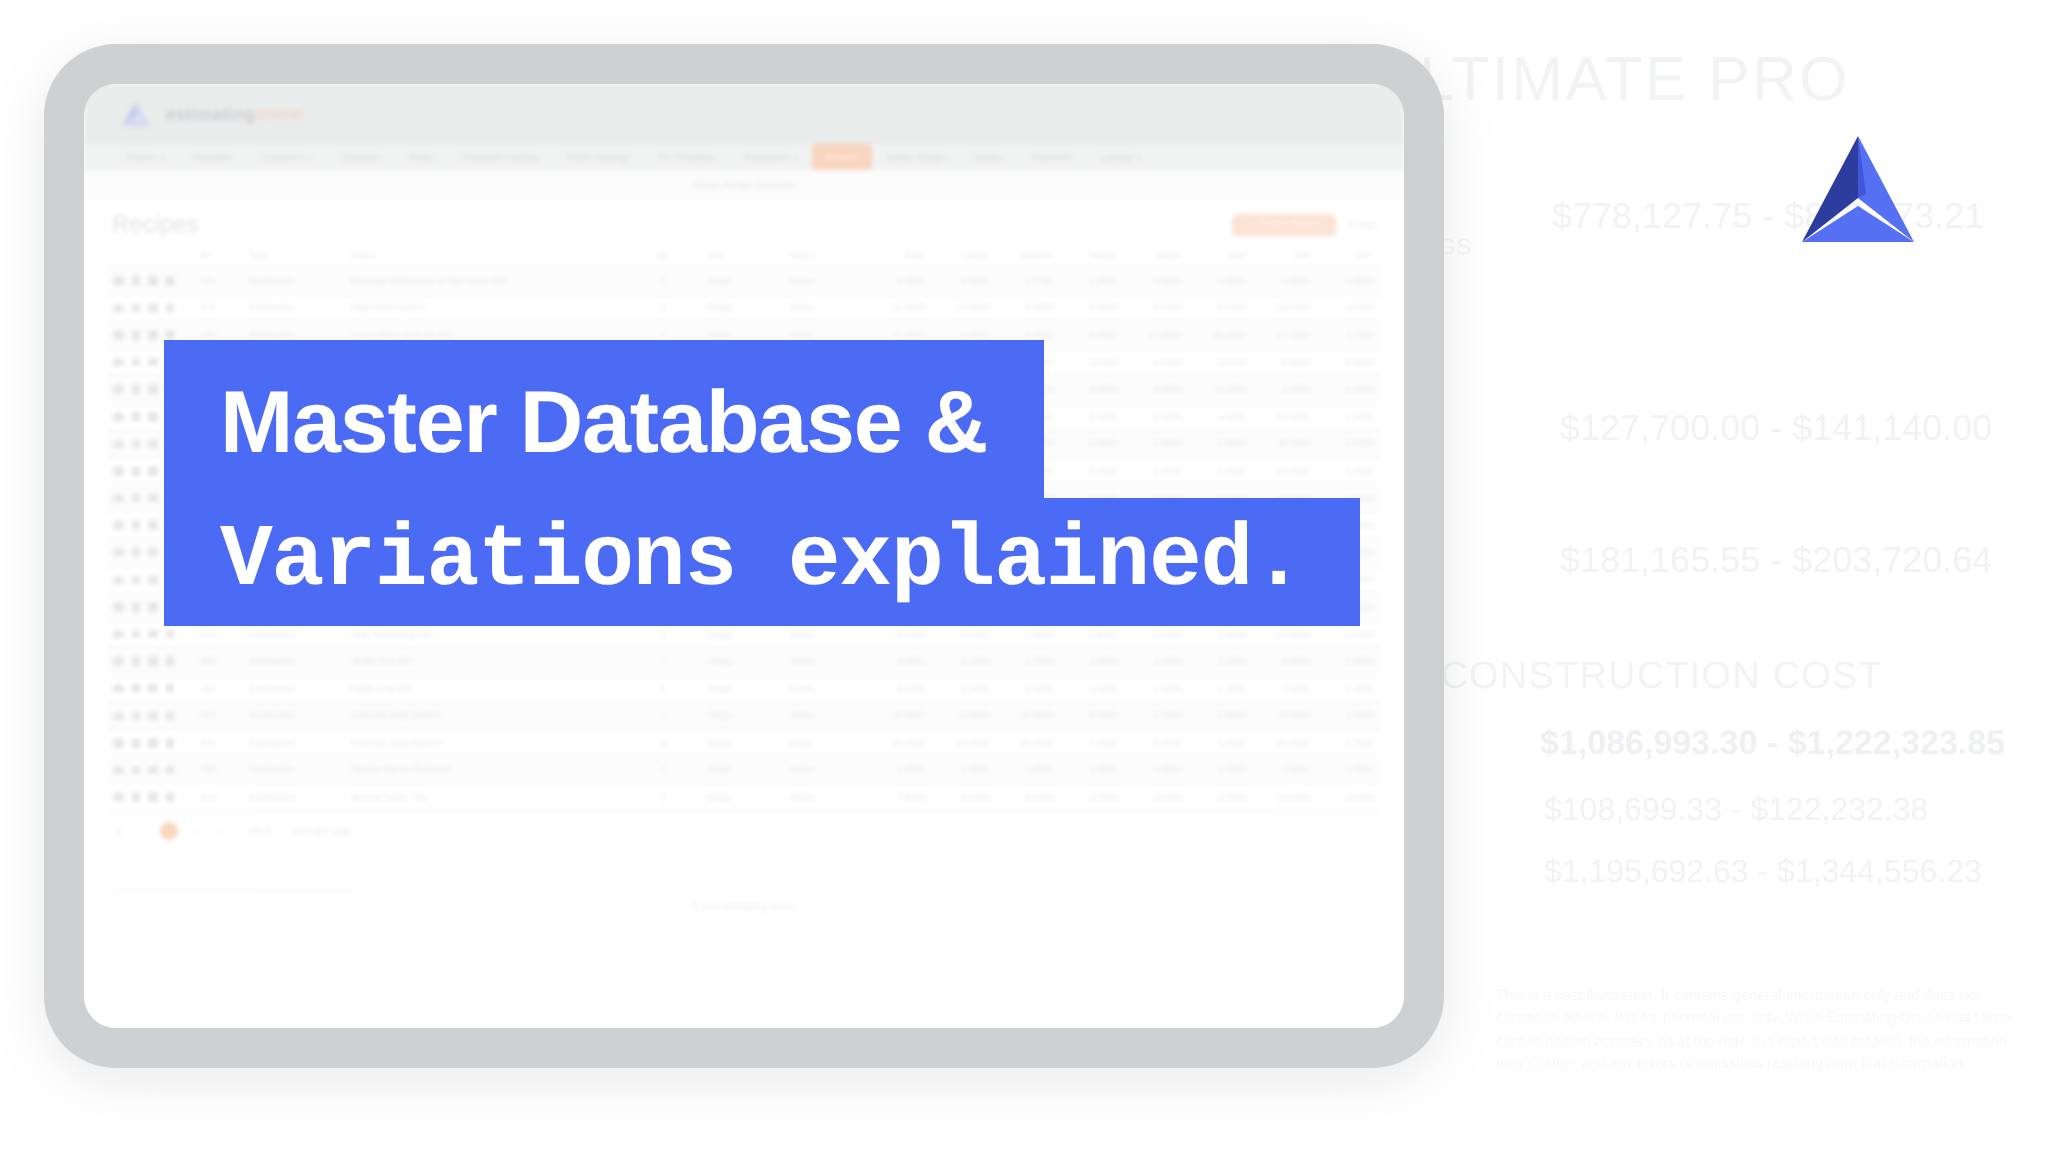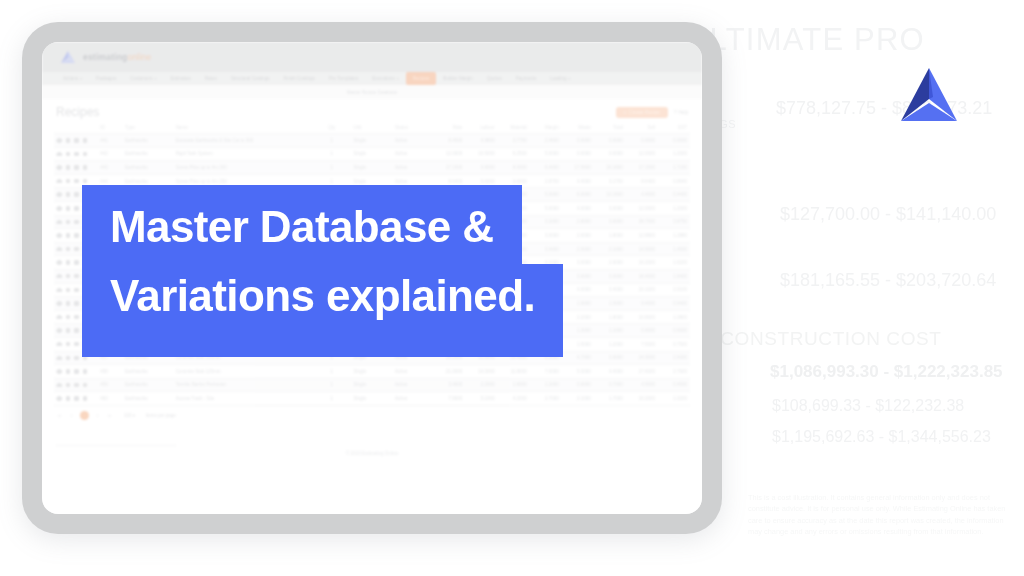--- a/index.html
+++ b/index.html
@@ -163,33 +163,33 @@
   #app-footer {
     position:absolute; left:0; right:0; bottom:58px;
     text-align:center; font-size:4.6px; color:#e6e7e9;
   }
   #app-footer-rule {
     position:absolute; left:14px; top:-6px; width:120px; height:1px;
     background:#f3f4f5;
   }
 
   
-  #headline { position:absolute; left:82px; top:185px; }
+  #headline { position:absolute; left:82px; top:170px; }
   .hl-line {
     background:#4c6bf5;
     color:#ffffff;
     font-size:44px;
     font-weight:700;
     letter-spacing:-.6px;
     line-height:1;
     padding:20px 28px 16px 28px;
     display:block;
     width:max-content;
   }
-  .hl-line.second { padding-top:10px; padding-bottom:39px; margin-top:-1px; }
+  .hl-line.second { padding-top:10px; padding-bottom:10px; margin-top:-1px;font-family:Liberation Mono, monospace; }
 </style>
 </head>
 <body>
 
 <div id="stage">
 
   <div id="bg-report">
     <div class="bg-title">ULTIMATE PRO</div>
     <div class="bg-label bg-lb2">TE</div>
     <div class="bg-label bg-lb1">TINGS</div>

